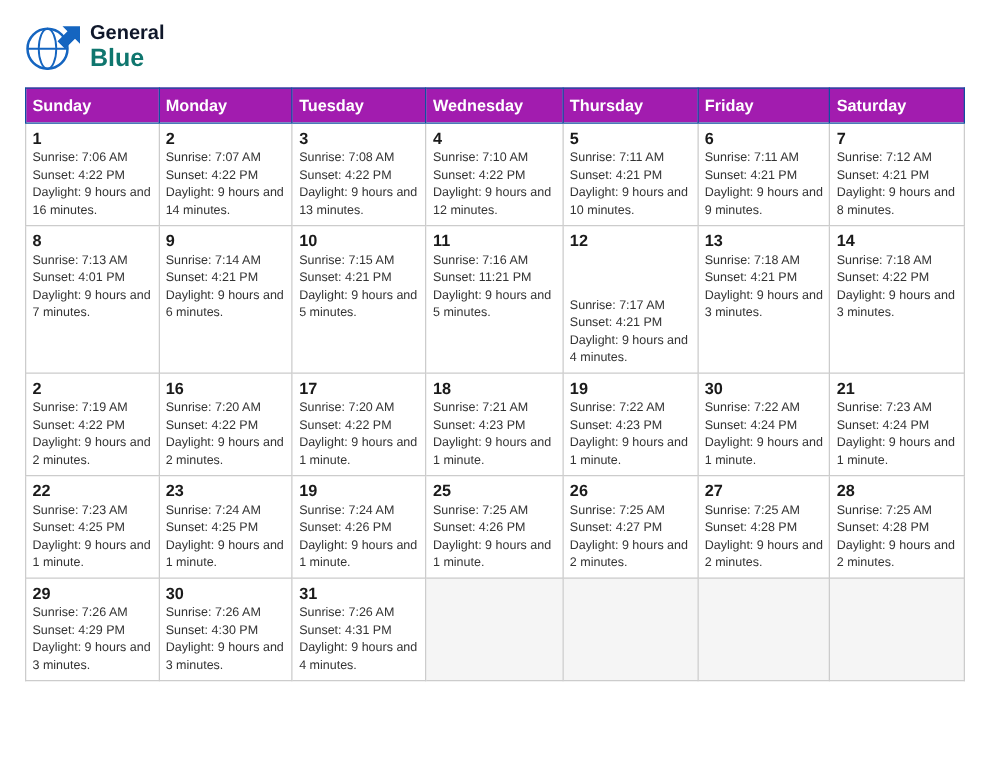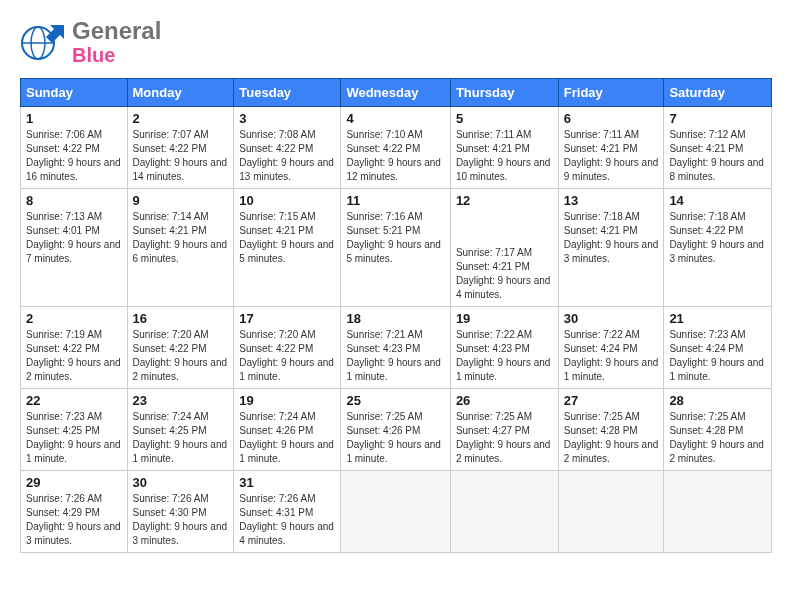--- a/index.html
+++ b/index.html
@@ -37,21 +37,21 @@
     .sub-title {
       font-size: 15px;
       color: #444;
     }
     .calendar {
       width: 100%;
       border-collapse: collapse;
       font-size: 11px;
     }
     .calendar thead tr th {
-      background: #3b82f6;
+      background: #a21caf;
       color: #fff;
       padding: 6px 5px;
       text-align: left;
       font-size: 13px;
       font-weight: bold;
       border: 1px solid #1050a0;
     }
     .calendar tbody tr td {
       border: 1px solid #ccc;
       vertical-align: top;
@@ -91,22 +91,22 @@
           
           <svg width="44" height="38" viewBox="0 0 44 38">
             <ellipse cx="18" cy="20" rx="16" ry="16" fill="none" stroke="#1565c0" stroke-width="2"></ellipse>
             <line x1="2" y1="20" x2="34" y2="20" stroke="#1565c0" stroke-width="1.5"></line>
             <ellipse cx="18" cy="20" rx="7" ry="16" fill="none" stroke="#1565c0" stroke-width="1.5"></ellipse>
 
             <polygon points="30,2 44,2 44,16 40,12 32,20 26,14 34,6" fill="#1565c0"></polygon>
           </svg>
         </div>
         <div>
-          <div style="font-size:24px;font-weight:bold;color:#737373;line-height:1.1;">General</div>
-          <div style="font-size:20px;font-weight:bold;color:#ec4899;line-height:1.1;">Blue</div>
+          <div style="font-size:16px;font-weight:bold;color:#0f172a;line-height:1.1;">General</div>
+          <div style="font-size:20px;font-weight:bold;color:#0f766e;line-height:1.1;">Blue</div>
         </div>
       </div>
     </div>
     <div class="title-block">
       <div class="main-title"></div>
       <div class="sub-title"></div>
     </div>
   </div>
 
   <table class="calendar">
@@ -183,21 +183,21 @@
           </td>
           <td>
             <span class="day-num">10</span>
             <div class="day-info" style="white-space: pre-line;">Sunrise: 7:15 AM
 Sunset: 4:21 PM
 Daylight: 9 hours and 5 minutes.</div>
           </td>
           <td>
             <span class="day-num">11</span>
             <div class="day-info" style="white-space: pre-line;">Sunrise: 7:16 AM
-Sunset: 5:21 PM
+Sunset: 11:21 PM
 Daylight: 9 hours and 5 minutes.</div>
           </td>
           <td>
             <span class="day-num">12</span>
             <div class="day-info" style="white-space: pre-line; margin-top: 38px;">Sunrise: 7:17 AM
 Sunset: 4:21 PM
 Daylight: 9 hours and 4 minutes.</div>
           </td>
           <td>
             <span class="day-num">13</span>

